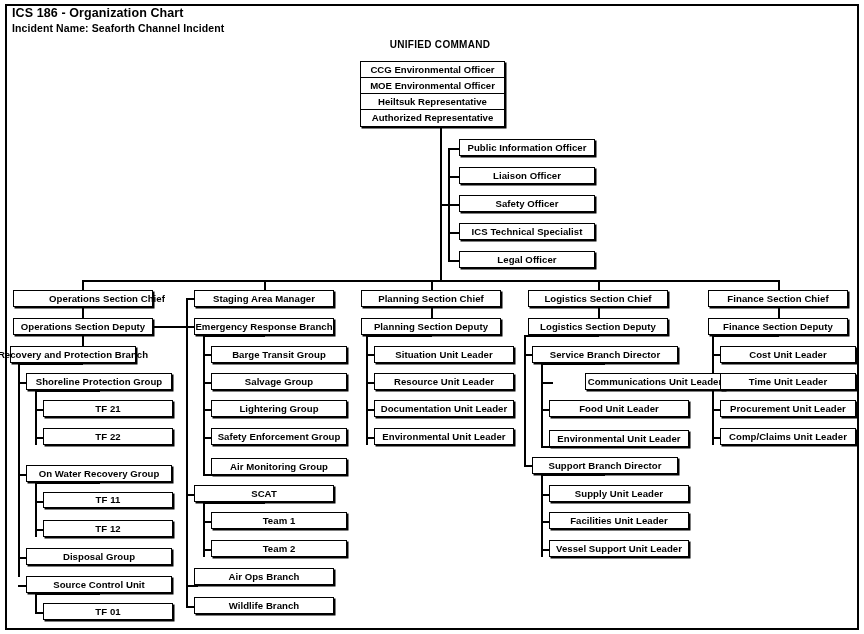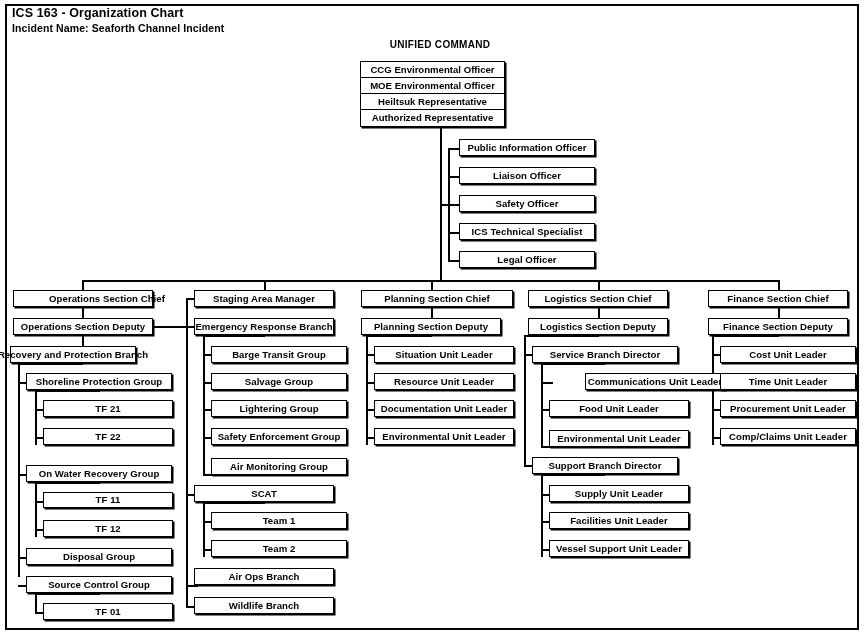--- a/index.html
+++ b/index.html
@@ -102,21 +102,21 @@
   .lnh { height: 1.6px; }
 </style>
 </head>
 <body>
 
 <div id="page">
 
   <div id="frame"></div>
 
   <div id="header">
-    <div class="h1">ICS 163 - Organization Chart</div>
+    <div class="h1">ICS 186 - Organization Chart</div>
     <div class="h2">Incident Name: Seaforth Channel Incident</div>
   </div>
 
   <div id="uc-title">UNIFIED COMMAND</div>
 
   <div class="uc-stack">
     <div class="uc-row">CCG Environmental Officer</div>
     <div class="uc-row">MOE Environmental Officer</div>
     <div class="uc-row">Heiltsuk Representative</div>
     <div class="uc-row">Authorized Representative</div>
@@ -179,21 +179,21 @@
   <div class="ln lnh" style="left:35px; top:482px; width:65px;"></div>
   <div class="ln lnh" style="left:35px; top:501px; width:12px;"></div>
   <div class="box" style="left:43px; top:492px; width:130px; height:16px;">TF 11</div>
   <div class="ln lnh" style="left:35px; top:529px; width:12px;"></div>
   <div class="box" style="left:43px; top:520px; width:130px; height:17px;">TF 12</div>
 
   <div class="ln lnh" style="left:18px; top:557px; width:12px;"></div>
   <div class="box" style="left:26px; top:548px; width:146px; height:17px;">Disposal Group</div>
 
   <div class="ln lnh" style="left:18px; top:585px; width:12px;"></div>
-  <div class="box" style="left:26px; top:576px; width:146px; height:17px;">Source Control Group</div>
+  <div class="box" style="left:26px; top:576px; width:146px; height:17px;">Source Control Unit</div>
 
   <div class="ln lnv" style="left:35px; top:593px; height:20px;"></div>
   <div class="ln lnh" style="left:35px; top:593px; width:65px;"></div>
   <div class="ln lnh" style="left:35px; top:612px; width:12px;"></div>
   <div class="box" style="left:43px; top:603px; width:130px; height:17px;">TF 01</div>
 
   <div class="box" style="left:194px; top:290px; width:140px; height:17px;">Staging Area Manager</div>
 
   <div class="ln lnv" style="left:186px; top:298px; height:308px;"></div>
   <div class="ln lnh" style="left:186px; top:298px; width:12px;"></div>
@@ -228,21 +228,21 @@
   <div class="box" style="left:211px; top:512px; width:136px; height:17px;">Team 1</div>
   <div class="ln lnh" style="left:203px; top:549px; width:12px;"></div>
   <div class="box" style="left:211px; top:540px; width:136px; height:17px;">Team 2</div>
 
   <div class="ln lnh" style="left:186px; top:585px; width:12px;"></div>
   <div class="box" style="left:194px; top:568px; width:140px; height:17px;">Air Ops Branch</div>
 
   <div class="ln lnh" style="left:186px; top:606px; width:12px;"></div>
   <div class="box" style="left:194px; top:597px; width:140px; height:17px;">Wildlife Branch</div>
 
-  <div class="box" style="left:361px; top:290px; width:152px; height:17px;">Planning Section Chief</div>
+  <div class="box" style="left:361px; top:290px; width:140px; height:17px;">Planning Section Chief</div>
   <div class="ln lnv" style="left:431px; top:307px; height:11px;"></div>
 
   <div class="box" style="left:361px; top:318px; width:140px; height:17px;">Planning Section Deputy</div>
 
   <div class="ln lnv" style="left:366px; top:335px; height:110px;"></div>
   <div class="ln lnh" style="left:366px; top:335px; width:66px;"></div>
 
   <div class="ln lnh" style="left:366px; top:354px; width:12px;"></div>
   <div class="box" style="left:374px; top:346px; width:140px; height:17px;">Situation Unit Leader</div>
 

